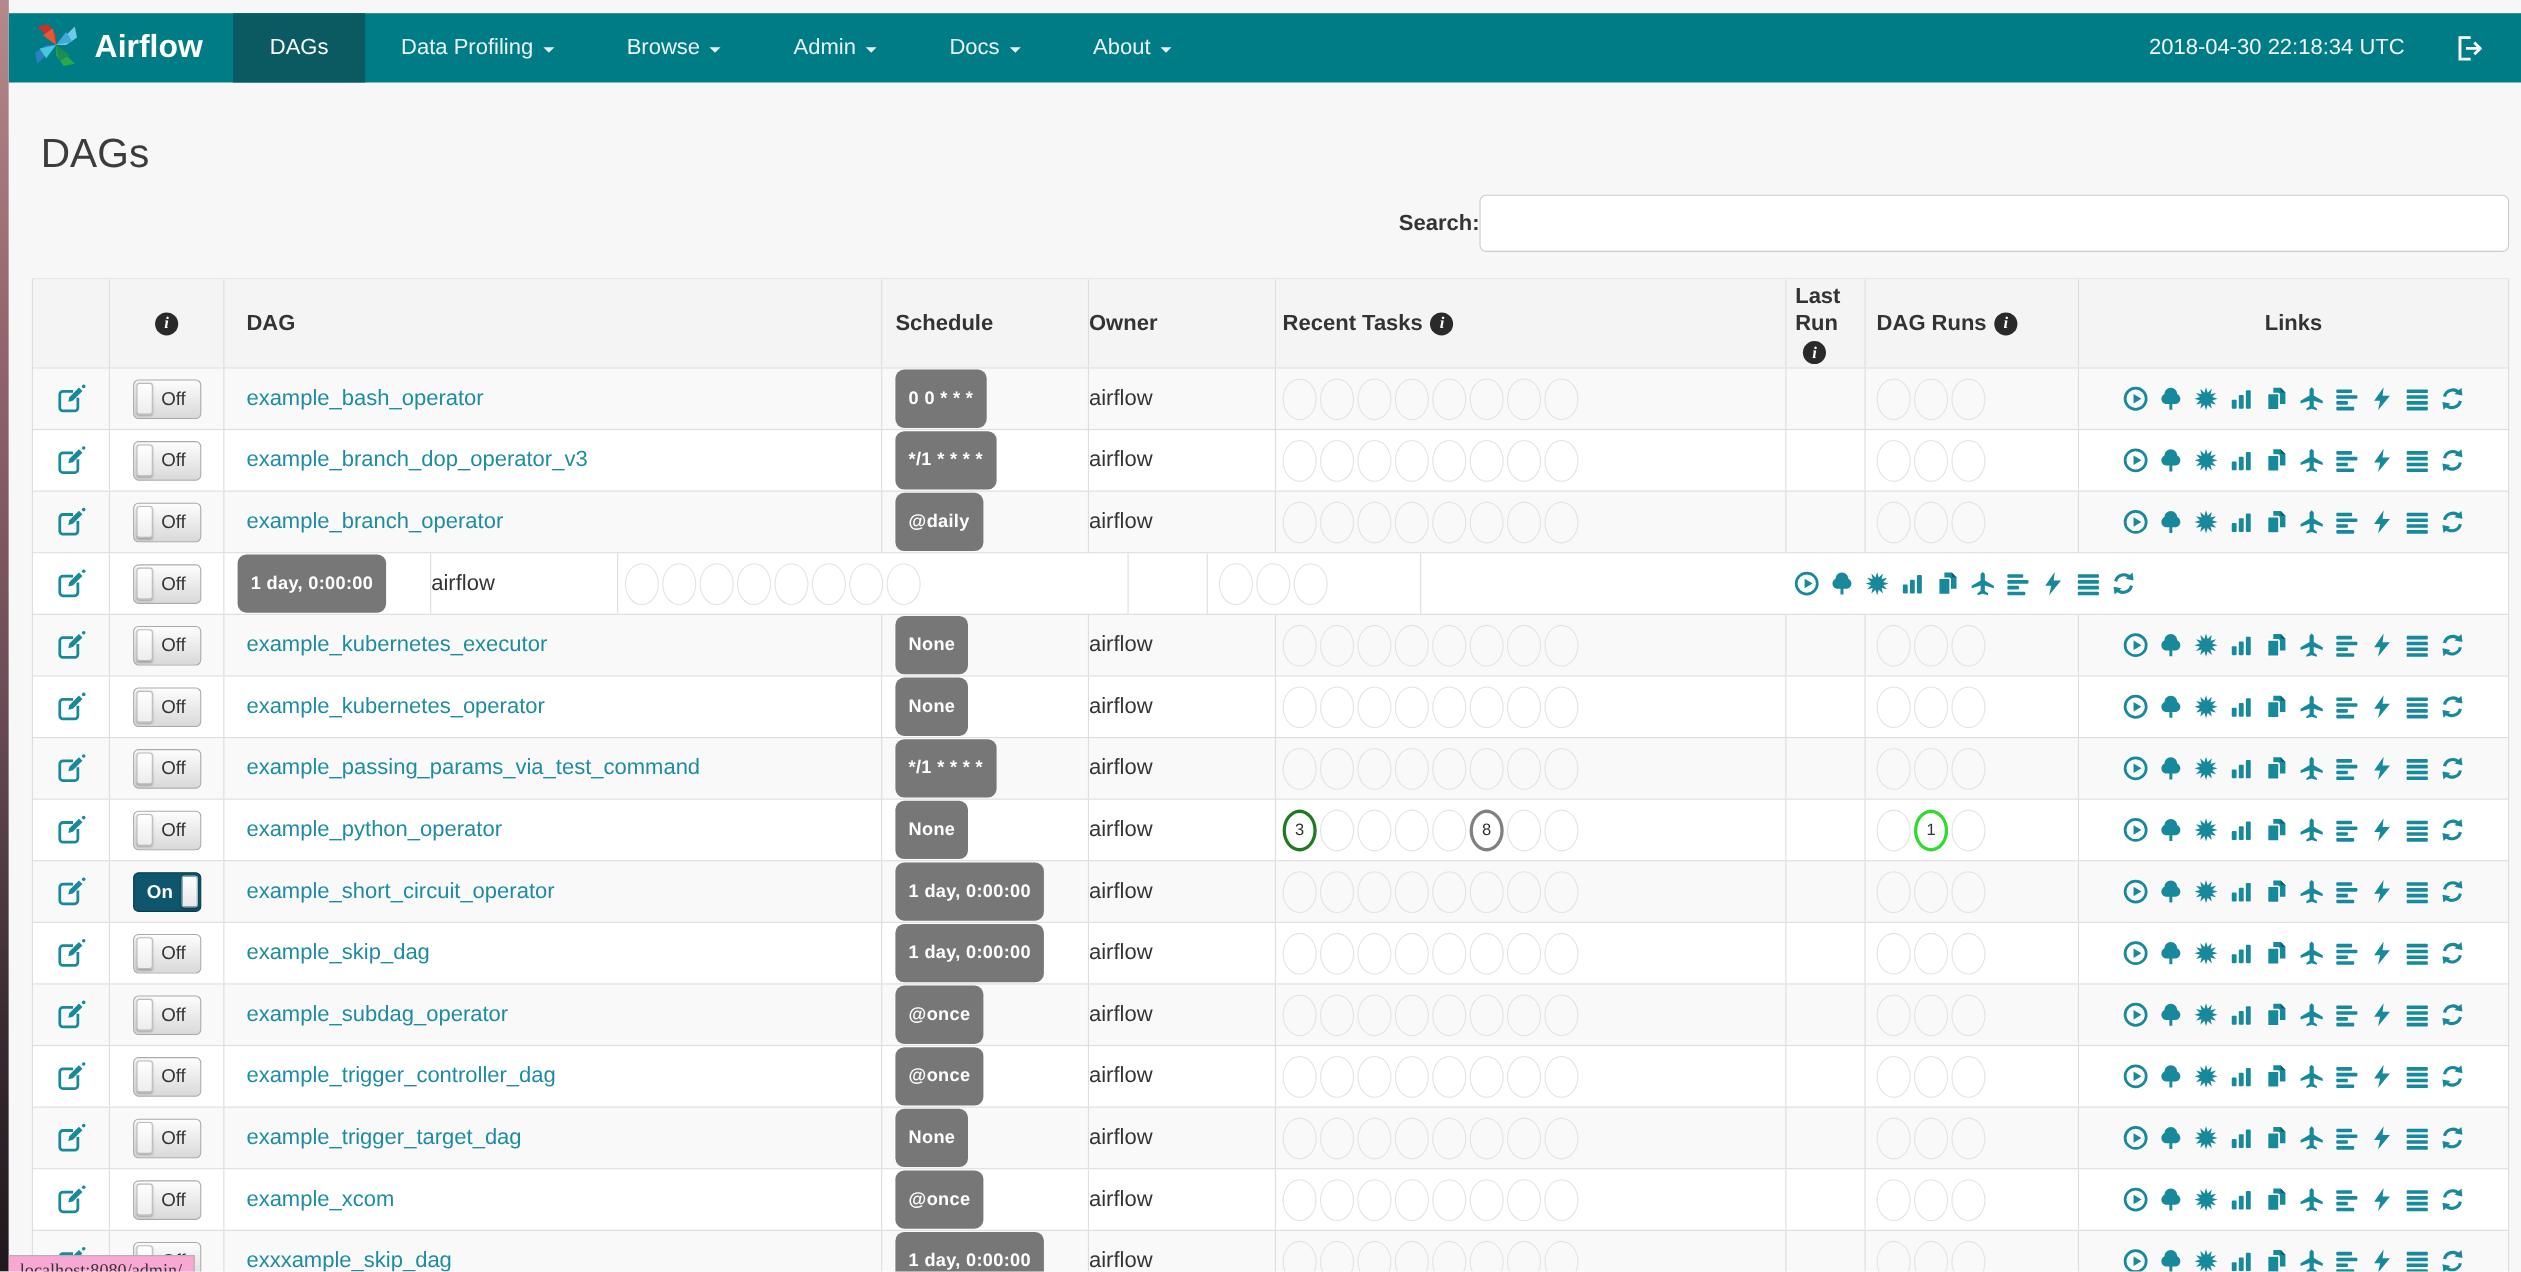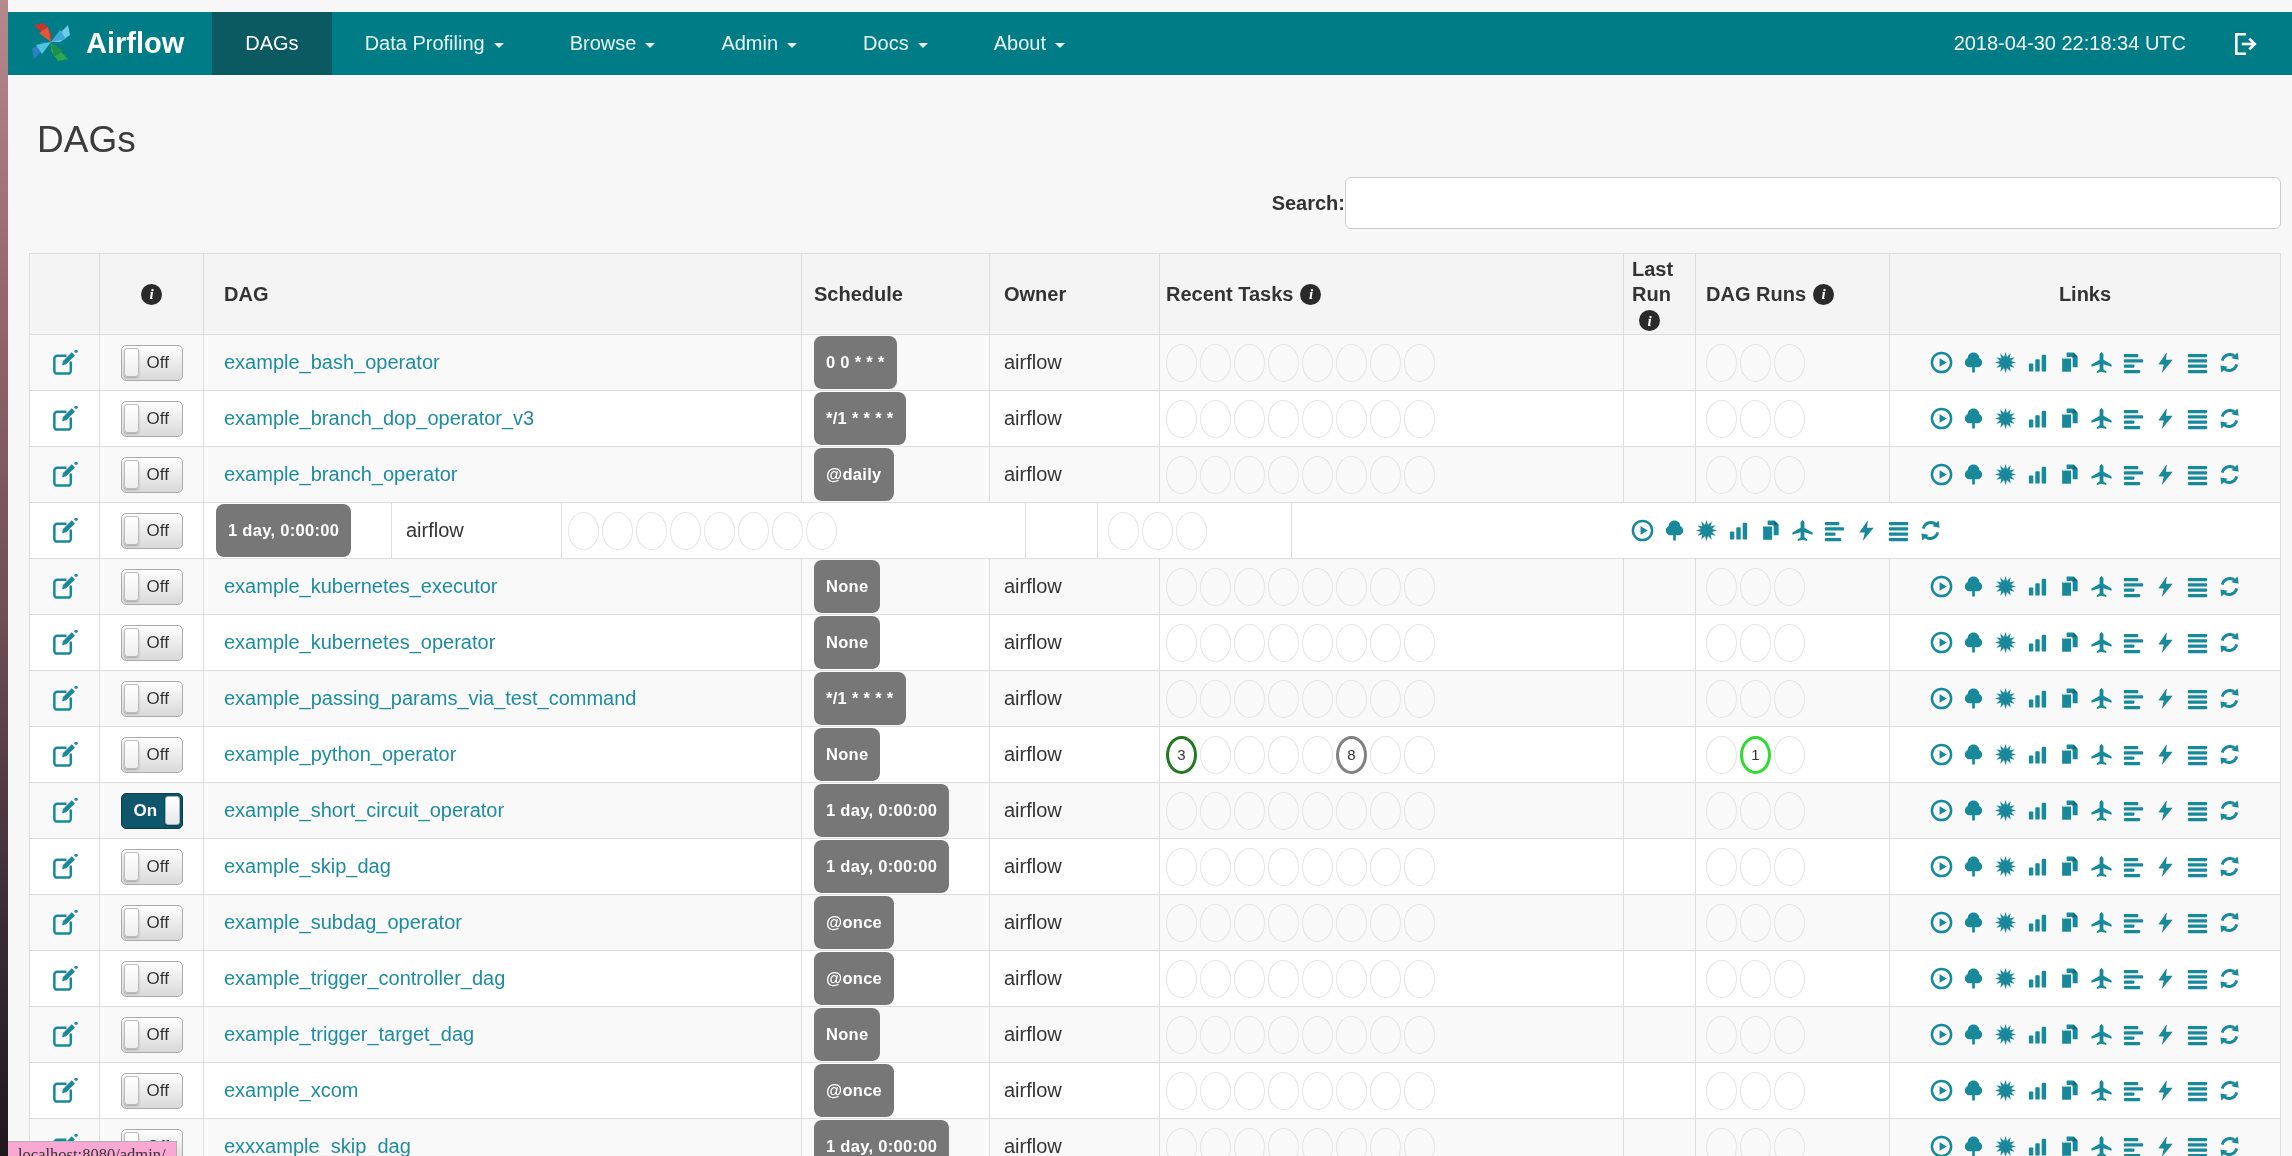--- a/index.html
+++ b/index.html
@@ -34,21 +34,21 @@
   .dag-table{border:1px solid #ddd;background:#fff;}
   .tr{display:flex;height:55px;border-top:1px solid #ddd;background:#fff;}
   .tr.odd{background:#f9f9f9;}
   .th-row{display:flex;height:80px;background:#f4f4f4;font-weight:bold;color:#333;font-size:20px;border-top:none;}
   .td,.th{border-left:1px solid #ddd;display:flex;align-items:center;box-sizing:border-box;flex:none;}
   .td:first-child,.th:first-child{border-left:none;}
   .c1{width:69px;justify-content:center;}
   .c2{width:104px;justify-content:center;}
   .c3{width:598px;padding-left:20px;}
   .c4{width:188px;padding-left:12px;}
-  .c5{width:170px;padding-left:14px;font-size:20px;color:#333;}
+  .c5{width:170px;padding-left:0;font-size:20px;color:#333;}
   .c6{width:464px;padding-left:6px;}
   .c7{width:72px;padding-left:8px;}
   .c8{width:194px;padding-left:10px;}
   .c9{flex:1 1 auto;justify-content:center;}
   .th.c3,.th.c4,.th.c6,.th.c8{align-items:center;}
   .lastrun-head{line-height:1.25;}
 
   .info-badge{display:inline-flex;flex:none;width:21px;height:21px;border-radius:50%;background:#2a2a2a;color:#fff;
     font-size:15px;font-weight:bold;align-items:center;justify-content:center;
     font-family:"Liberation Serif",serif;margin-left:7px;font-style:italic;}

